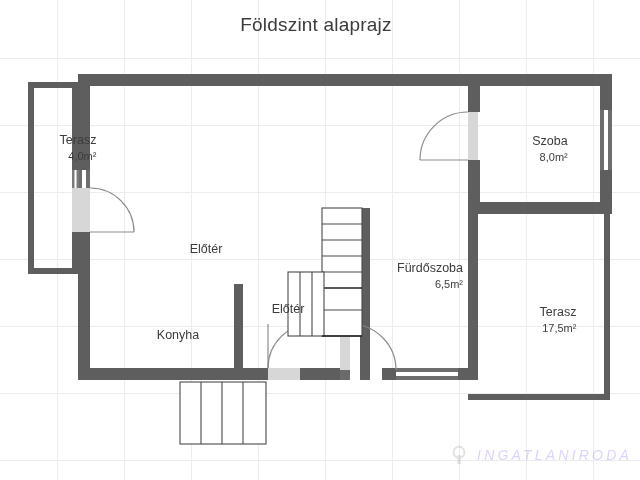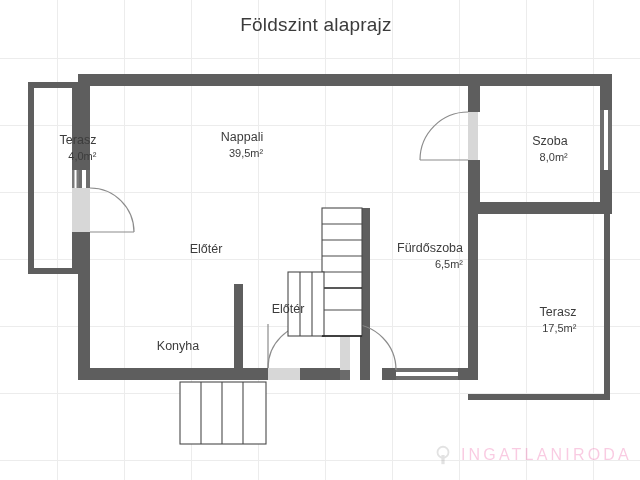--- a/index.html
+++ b/index.html
@@ -62,23 +62,24 @@
   #watermark {
     position: absolute;
     right: 8px;
     bottom: 14px;
     display: flex;
     align-items: center;
     gap: 7px;
     opacity: 0.28;
   }
   #watermark .wm-text {
-    font-size: 16px;
+    font-size: 14px;
     letter-spacing: 3.2px;
-    color: #ec4899;
+    color: #8b5cf6;
+    font-style: italic;
   }
   #watermark .wm-mark {
     width: 22px; height: 22px;
     color: #9a9a9a;
   }
 </style>
 </head>
 <body>
 
 <div id="page">
@@ -203,46 +204,42 @@
       <line x1="243" y1="382" x2="243" y2="444"></line>
     </g>
 
   </svg>
 
   <div class="label" style="left:58px;  top:148px; transform:translate(-50%,-50%);">
     <span class="nm">Terasz</span>
     <span class="ar">4,0m²</span>
   </div>
 
-  <div class="label" style="left:222px; top:145px; transform:translate(-50%,-50%);">
-    <span class="nm">Nappali</span>
-    <span class="ar">39,5m²</span>
-  </div>
 
   <div class="label" style="left:530px; top:149px; transform:translate(-50%,-50%);">
     <span class="nm">Szoba</span>
     <span class="ar">8,0m²</span>
   </div>
 
   <div class="label" style="left:186px; top:249px; transform:translate(-50%,-50%);">
     <span class="nm">Előtér</span>
     <span class="ar"></span>
   </div>
 
-  <div class="label" style="left:410px; top:256px; transform:translate(-50%,-50%);">
+  <div class="label" style="left:410px; top:276px; transform:translate(-50%,-50%);">
     <span class="nm">Fürdőszoba</span>
     <span class="ar">6,5m²</span>
   </div>
 
   <div class="label" style="left:268px; top:309px; transform:translate(-50%,-50%);text-align:center;">
     <span class="nm">Előtér</span>
     <span class="ar"></span>
   </div>
 
-  <div class="label" style="left:158px; top:346px; transform:translate(-50%,-50%);text-align:center;">
+  <div class="label" style="left:158px; top:335px; transform:translate(-50%,-50%);text-align:center;">
     <span class="nm">Konyha</span>
     <span class="ar"></span>
   </div>
 
   <div class="label" style="left:538px; top:320px; transform:translate(-50%,-50%);">
     <span class="nm">Terasz</span>
     <span class="ar">17,5m²</span>
   </div>
 
   <div id="watermark">

